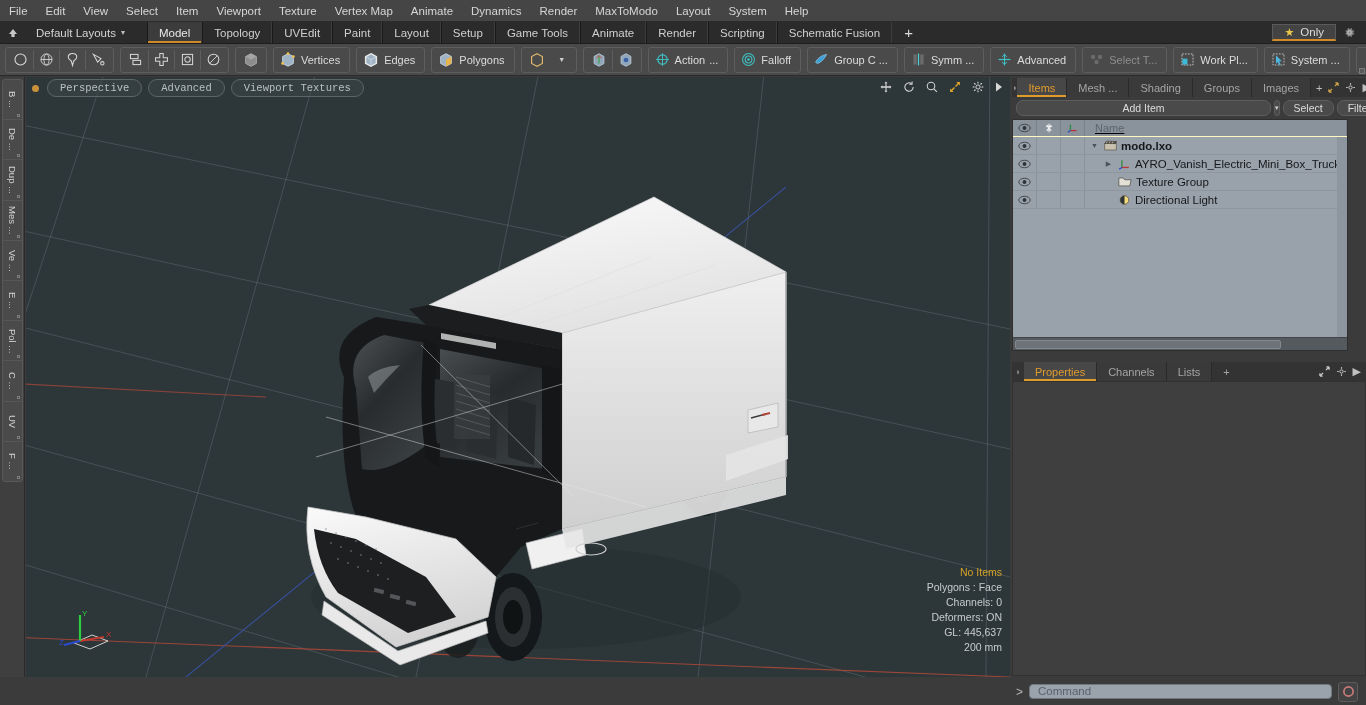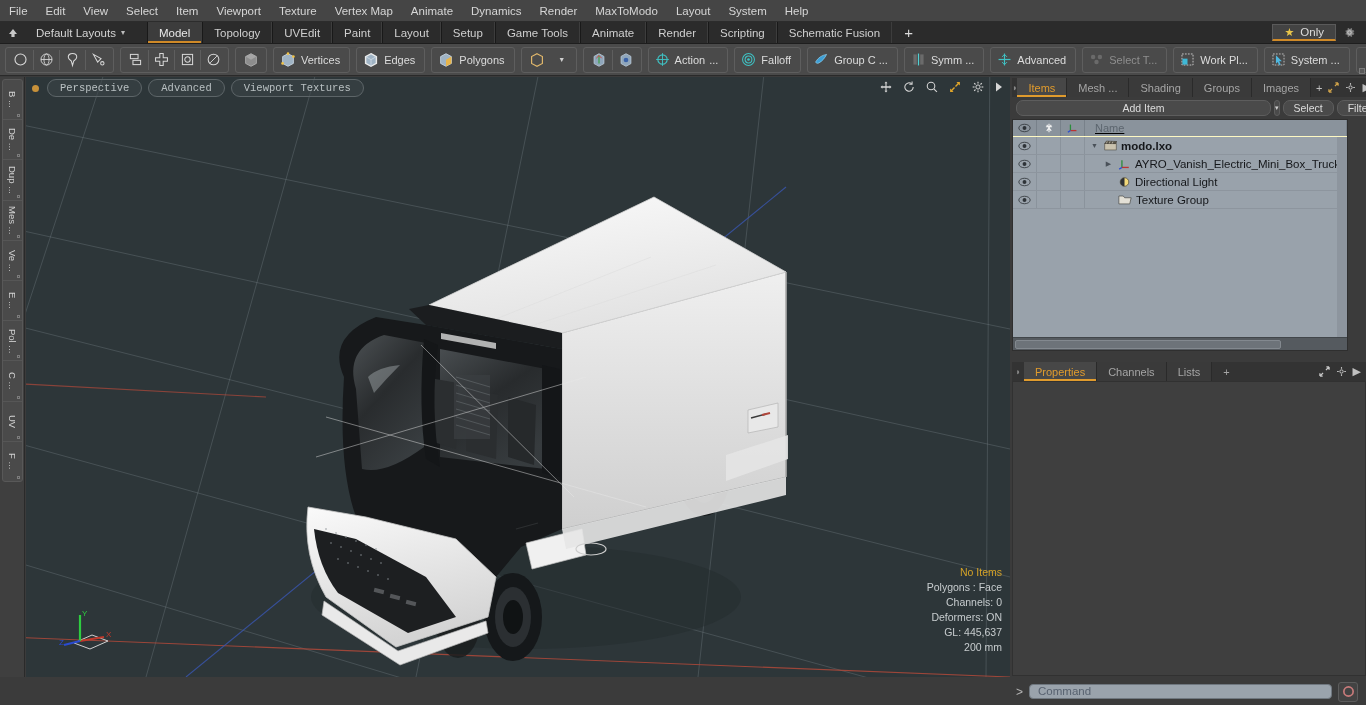--- a/index.html
+++ b/index.html
@@ -943,46 +943,46 @@
           <svg width="13" height="10" viewBox="0 0 16 11">
               <ellipse cx="8" cy="5.5" rx="7" ry="4.6" fill="none" stroke="#2e3338" stroke-width="1"></ellipse>
               <circle cx="8" cy="5.5" r="2.4" fill="#2e3338"></circle>
             </svg>
         </div>
         <div class="c it-c2"></div>
         <div class="c it-c3"></div>
         <div class="it-label" style="padding-left:18px;">
           <span class="it-tw"></span>
           <span>
+            <svg width="14" height="11" viewBox="0 0 16 12">
+                <path d="M1 2h5l1.6 2H15l-1.6 7H1z" fill="#e3e0d6" stroke="#3a3a34" stroke-width=".7"></path>
+              </svg>
+          </span>
+          <span>Texture Group</span>
+        </div>
+      </div>
+
+      <div class="it-row">
+        <div class="c it-c1">
+          <svg width="13" height="10" viewBox="0 0 16 11">
+              <ellipse cx="8" cy="5.5" rx="7" ry="4.6" fill="none" stroke="#2e3338" stroke-width="1"></ellipse>
+              <circle cx="8" cy="5.5" r="2.4" fill="#2e3338"></circle>
+            </svg>
+        </div>
+        <div class="c it-c2"></div>
+        <div class="c it-c3"></div>
+        <div class="it-label" style="padding-left:18px;">
+          <span class="it-tw"></span>
+          <span>
             <svg width="13" height="12" viewBox="0 0 14 14">
                 <circle cx="7" cy="7" r="5" fill="#f2d97a" stroke="#4a4432" stroke-width=".8"></circle>
                 <path d="M7 2a5 5 0 000 10z" fill="#2f3236"></path>
               </svg>
           </span>
           <span>Directional Light</span>
-        </div>
-      </div>
-
-      <div class="it-row">
-        <div class="c it-c1">
-          <svg width="13" height="10" viewBox="0 0 16 11">
-              <ellipse cx="8" cy="5.5" rx="7" ry="4.6" fill="none" stroke="#2e3338" stroke-width="1"></ellipse>
-              <circle cx="8" cy="5.5" r="2.4" fill="#2e3338"></circle>
-            </svg>
-        </div>
-        <div class="c it-c2"></div>
-        <div class="c it-c3"></div>
-        <div class="it-label" style="padding-left:18px;">
-          <span class="it-tw"></span>
-          <span>
-            <svg width="14" height="11" viewBox="0 0 16 12">
-                <path d="M1 2h5l1.6 2H15l-1.6 7H1z" fill="#e3e0d6" stroke="#3a3a34" stroke-width=".7"></path>
-              </svg>
-          </span>
-          <span>Texture Group</span>
         </div>
       </div>
 
       <div class="it-vbar"></div>
       <div class="it-hbar">
         <div class="it-hthumb"></div>
       </div>
     </div>
 
     <div class="proprow">

